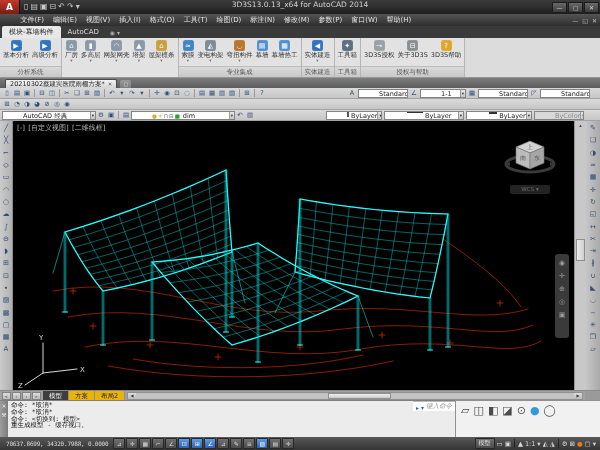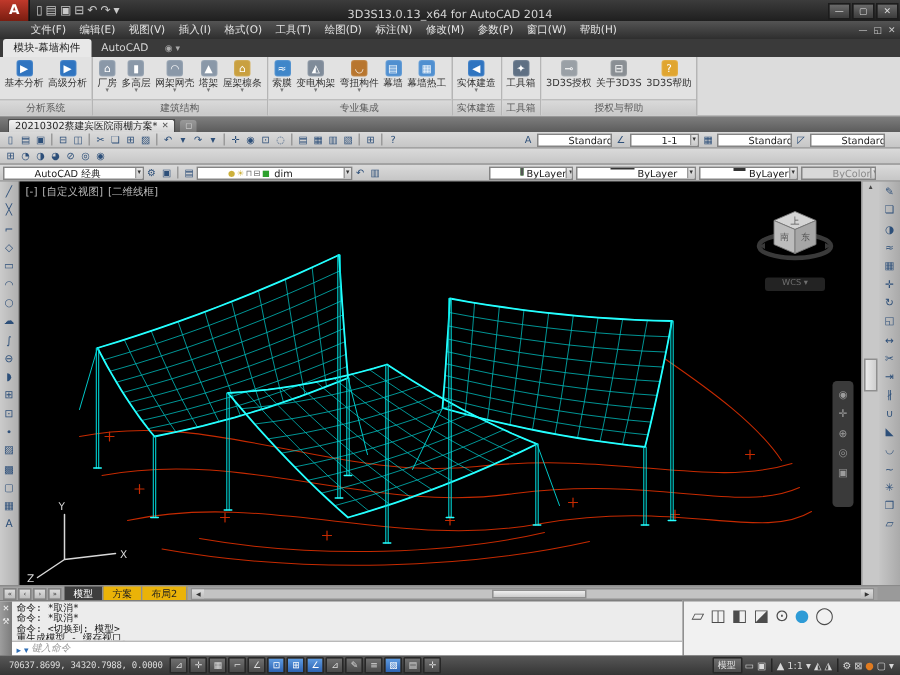--- a/index.html
+++ b/index.html
@@ -5,21 +5,21 @@
   *{box-sizing:border-box;margin:0;padding:0}
   html,body{background:#555}
   .app{position:relative;width:600px;height:450px;background:#808080;font-family:"DejaVu Sans",sans-serif;overflow:hidden;cursor:default}
   .band{position:absolute;left:0;right:0}
 
   
   .titlebar{top:0;height:14px;background:linear-gradient(#3c3c3c,#1f1f1f);display:flex;align-items:center}
   .logo{width:20px;height:14px;background:linear-gradient(#c0392b,#7a1d10);color:#fff;font-size:9px;font-weight:bold;display:flex;align-items:center;justify-content:center;border-right:1px solid #111}
   .qat{display:flex;align-items:center;gap:2px;margin-left:4px}
   .qat span{font-size:8px;color:#c9c9c9;line-height:14px}
-  .title-overlay{position:absolute;left:0;right:0;top:0;height:14px;display:flex;align-items:flex-end;justify-content:center;pointer-events:none}
+  .title-overlay{position:absolute;left:0;right:0;top:0;height:14px;display:flex;align-items:flex-start;justify-content:center;pointer-events:none}
   .title-overlay span{font-size:7.5px;color:#d2d2d2;white-space:nowrap}
   .win-controls{margin-left:auto;display:flex;padding-right:1px}
   .win-btn{width:15px;height:11px;margin-left:1px;background:linear-gradient(#6a6a6a,#3c3c3c);border:1px solid #1c1c1c;color:#ddd;font-size:6px;display:flex;align-items:center;justify-content:center}
 
   
   .menubar{top:14px;height:12px;background:linear-gradient(#545454,#2e2e2e);display:flex;align-items:center;padding-left:16px}
   .menu-item{font-size:7px;color:#e4e4e4;padding:0 4.5px;line-height:12px}
   .doc-btns{margin-left:auto;display:flex;gap:4px;padding-right:3px}
   .doc-btns span{font-size:6px;color:#c6c6c6}
 
@@ -86,21 +86,21 @@
   .ltab.active{background:#3e3e3e;color:#fff}
   .hscroll{flex:1;height:8px;background:#c3c3c3;border:1px solid #8f8f8f;margin:0 2px;position:relative}
   .hscroll .harr{position:absolute;top:0;width:8px;height:6px;font-size:4px;text-align:center;line-height:6px;color:#333;background:linear-gradient(#dedede,#bdbdbd)}
   .hthumb{position:absolute;left:44%;width:14%;top:0;height:6px;background:linear-gradient(#eee,#ccc);border:1px solid #8f8f8f}
   .corner{width:15px;height:10px;background:#9a9a9a}
 
   
   .cmdpanel{position:absolute;left:0;top:400px;width:455px;height:37px;background:#ececec;border-top:1px solid #7e7e7e;display:flex}
   .cmdside{width:8px;background:linear-gradient(90deg,#9d9d9d,#7b7b7b);display:flex;flex-direction:column;align-items:center;gap:3px;padding-top:2px}
   .cmdside span{font-size:5.5px;color:#efefef;line-height:6px}
-  .cmdmain{flex:1;display:flex;flex-direction:column}
+  .cmdmain{flex:1;display:flex;flex-direction:row}
   .cmdhist{flex:1;padding:1px 3px;font-size:6.5px;line-height:6.8px;color:#161616;font-family:"DejaVu Sans Mono",monospace;overflow:hidden}
   .cmdinput{height:10px;background:#fff;border-top:1px solid #b9b9b9;display:flex;align-items:flex-end;font-size:6.5px;padding:0 3px;gap:2px}
   .cmdinput .cico{color:#2e6db4;font-size:6px}
   .cmdinput .ph{color:#9a9a9a;font-style:italic}
 
   
   .vspanel{position:absolute;left:455px;top:400px;width:145px;height:37px;background:#f1f1f1;border-left:1px solid #909090;border-top:1px solid #909090;display:flex;gap:4px;padding:3px 5px;align-items:flex-start}
   .vsicon{font-size:11px;color:#4c4c4c;line-height:13px}
 
   
@@ -201,21 +201,20 @@
             <span class="ricon" style="background: rgb(138, 152, 168);">▲</span>
             <span class="rlabel">塔架</span>
             <span class="flyarrow">▾</span>
           </div>
           <div class="rbtn">
             <span class="ricon" style="background: rgb(201, 160, 64);">⌂</span>
             <span class="rlabel">屋架檩条</span>
             <span class="flyarrow">▾</span>
           </div>
         </div>
-        <div class="rgroup-title">建筑结构</div>
       </div>
       <div class="rgroup">
         <div class="rgroup-buttons">
           <div class="rbtn">
             <span class="ricon" style="background: rgb(63, 134, 201);">≈</span>
             <span class="rlabel">索膜</span>
             <span class="flyarrow">▾</span>
           </div>
           <div class="rbtn">
             <span class="ricon" style="background: rgb(127, 139, 153);">◭</span>

